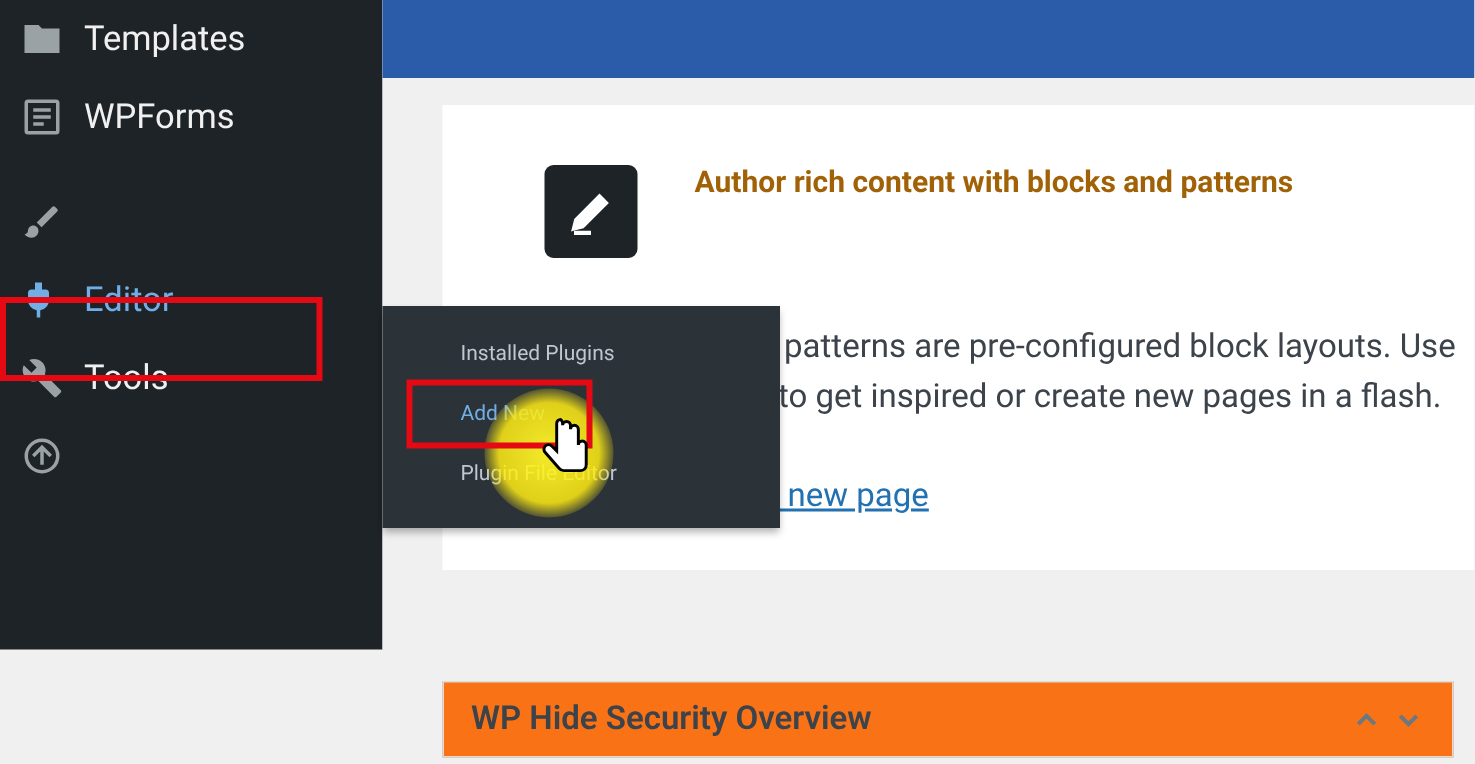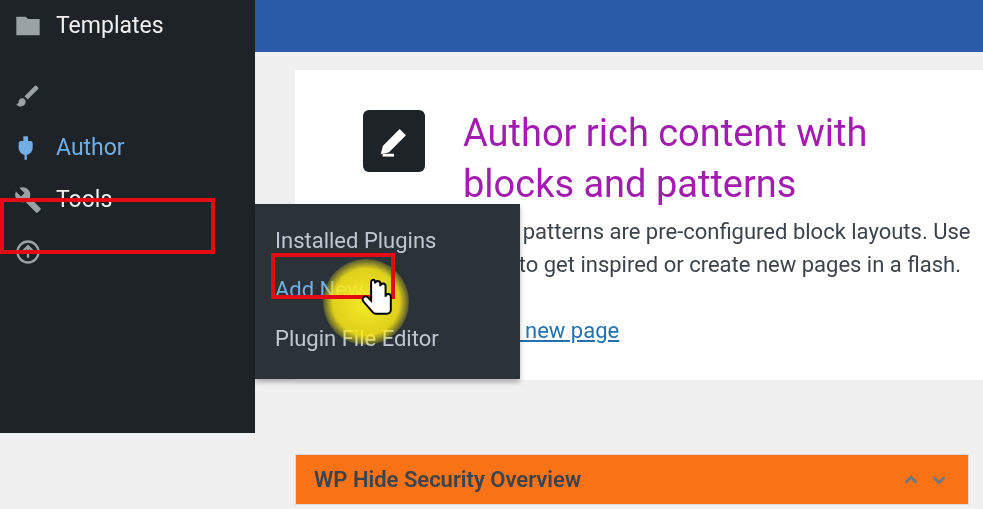--- a/index.html
+++ b/index.html
@@ -14,30 +14,30 @@
   .sidebar-item.active .icon { color: #72aee6; }
   .sidebar-item .label { line-height: 1.15; }
   .spacer { height: 18px; }
 
   
   .red-box-sidebar { position: absolute; left: 0; top: 198px; width: 215px; height: 56px; border: 4px solid #e50914; pointer-events: none; }
   .red-box-submenu { position: absolute; left: 271px; top: 253px; width: 124px; height: 46px; border: 4px solid #e50914; pointer-events: none; z-index: 40; }
 
   
   .flyout { position: absolute; left: 255px; top: 204px; width: 265px; background: #2c3338; color: #bfc8d0; padding: 12px 0 16px 20px; box-shadow: 0 3px 5px rgba(0,0,0,0.3); z-index: 30; }
-  .flyout-item { font-size: 22px; padding: 12px 0; color: #bfc8d0; cursor: pointer; }
+  .flyout-item { font-size: 14px; padding: 12px 0; color: #bfc8d0; cursor: pointer; margin-left: 32px; }
   .flyout-item.hover { color: #72aee6; }
 
   
   .main { position: absolute; left: 255px; top: 0; right: 0; height: 100%; background: #f0f0f1; }
   .banner { height: 52px; background: #2a5caa; }
   .card-patterns { position: absolute; left: 295px; top: 70px; right: 0; background: #fff; padding: 30px 20px 40px 68px; min-height: 310px; overflow: hidden; }
   .card-patterns .tile { position: absolute; left: 68px; top: 40px; width: 62px; height: 62px; background: #1d2327; border-radius: 6px; display:flex; align-items:center; justify-content:center; }
   .card-patterns .tile svg { width: 34px; height: 34px; }
-  .card-title { position: absolute; left: 168px; top: 38px; right: 0; font-size: 38px; font-weight: 400; color: #a21caf; line-height: 1.35; }
+  .card-title { position: absolute; left: 168px; top: 38px; right: 0; font-size: 20px; font-weight: 700; color: #a16207; line-height: 1.35; }
   .card-body { position: absolute; left: 168px; top: 145px; right: 0; font-size: 22px; color: #3c434a; line-height: 1.5; }
   .card-link { color: #2271b1; text-decoration: underline; cursor: pointer; }
   .card-overview { position: absolute; left: 295px; top: 454px; right: 14px; background: #f97316; border: 1px solid #dcdcde; padding: 12px 18px; display:flex; align-items:center; justify-content:space-between; }
   .card-overview-title { font-size: 22px; font-weight: 600; color: #3c434a; }
   .chevs { display:flex; gap: 6px; }
   .chev { width: 22px; height: 22px; display:flex; align-items:center; justify-content:center; color: #6c7781; cursor:pointer; }
 
   
   .click-highlight { position: absolute; left: 323px; top: 259px; width: 86px; height: 86px; border-radius: 50%; background: radial-gradient(circle, rgba(255,245,40,0.95) 0%, rgba(255,235,20,0.85) 55%, rgba(255,230,0,0) 75%); z-index: 35; pointer-events: none; }
   .cursor-hand { position: absolute; left: 358px; top: 277px; width: 42px; height: 48px; z-index: 50; pointer-events: none; }
@@ -49,35 +49,46 @@
 
   <div class="sidebar">
     <div class="sidebar-item">
       <span class="icon">
         <svg viewBox="0 0 24 24" fill="currentColor">
             <path d="M10 4H2v16h20V6H12l-2-2z"></path>
           </svg>
       </span>
       <span class="label">Templates</span>
     </div>
+    <div class="sidebar-item">
+      <span class="icon">
+        <svg viewBox="0 0 24 24" fill="none" stroke="currentColor" stroke-width="2">
+            <rect x="3" y="3" width="18" height="18" rx="1"></rect>
+            <line x1="7" y1="8" x2="17" y2="8"></line>
+            <line x1="7" y1="12" x2="17" y2="12"></line>
+            <line x1="7" y1="16" x2="13" y2="16"></line>
+          </svg>
+      </span>
+      <span class="label">WPForms</span>
+    </div>
     <div class="spacer"></div>
     <div class="sidebar-item">
       <span class="icon">
         <svg viewBox="0 0 24 24" fill="currentColor">
             <path d="M7 14c-1.66 0-3 1.34-3 3 0 1.31-1.16 2-2 2 .92 1.22 2.49 2 4 2 2.21 0 4-1.79 4-4 0-1.66-1.34-3-3-3zm13.71-9.37-1.34-1.34a1 1 0 0 0-1.41 0L9 12.25 11.75 15l8.96-8.96a1 1 0 0 0 0-1.41z"></path>
           </svg>
       </span>
     </div>
     <div class="sidebar-item active">
       <span class="icon">
         <svg viewBox="0 0 24 24" fill="currentColor">
             <path d="M8 2v4H6a2 2 0 0 0-2 2v4a6 6 0 0 0 5 5.91V22h2v-4.09A6 6 0 0 0 16 12V8a2 2 0 0 0-2-2h-2V2h-2v4H10V2H8z"></path>
           </svg>
       </span>
-      <span class="label">Author</span>
+      <span class="label">Editor</span>
     </div>
     <div class="sidebar-item">
       <span class="icon">
         <svg viewBox="0 0 24 24" fill="currentColor">
             <path d="M22.7 19l-9.1-9.1c.9-2.3.4-5-1.5-6.9-2-2-5-2.4-7.4-1.3L9 6 6 9 1.6 4.7C.4 7.1.9 10.1 2.9 12.1c1.9 1.9 4.6 2.4 6.9 1.5l9.1 9.1c.4.4 1 .4 1.4 0l2.3-2.3c.5-.4.5-1.1.1-1.4z"></path>
           </svg>
       </span>
       <span class="label">Tools</span>
     </div>
     <div class="sidebar-item">

